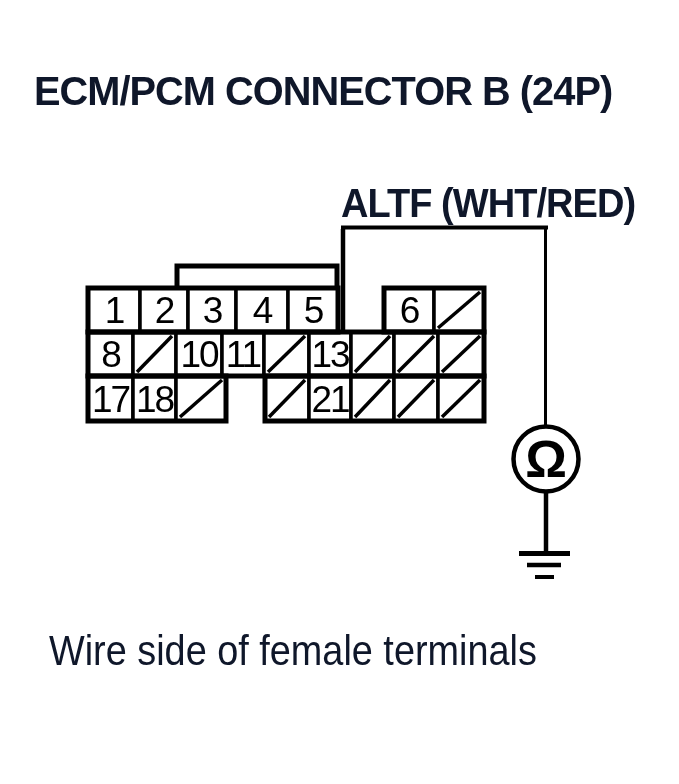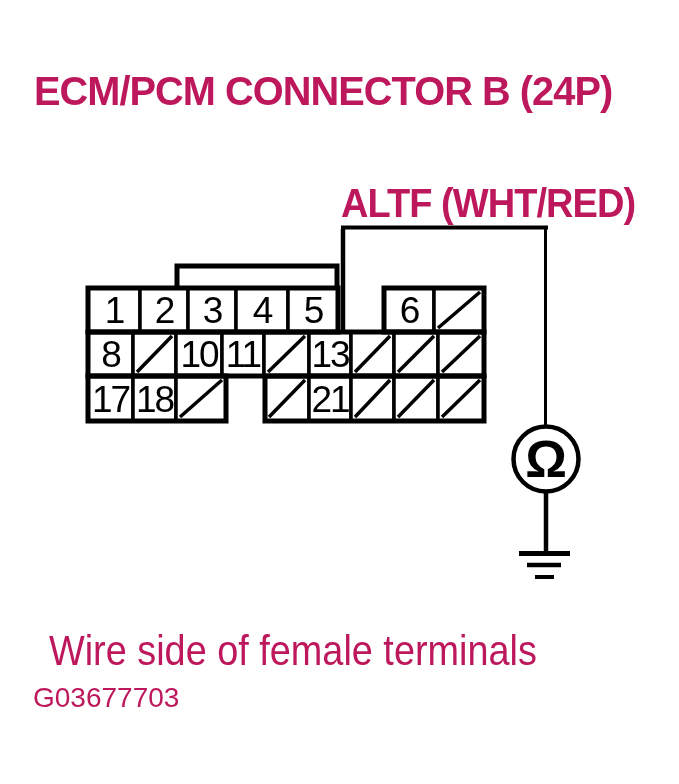--- a/index.html
+++ b/index.html
@@ -7,21 +7,21 @@
     padding: 0;
     background: #ffffff;
   }
   .stage {
     position: relative;
     width: 679px;
     height: 784px;
     background: #ffffff;
     overflow: hidden;
     font-family: "Liberation Sans", sans-serif;
-    color: #be185d;
+    color: #0f172a;
   }
   .title {
     position: absolute;
     left: 34px;
     top: 68px;
     font-size: 41px;
     font-weight: bold;
     letter-spacing: -1px;
     white-space: nowrap;
     transform: scaleX(0.97);
@@ -147,15 +147,14 @@
 
     <g>
       <line x1="519" y1="553.5" x2="570" y2="553.5" stroke="#000" stroke-width="5"></line>
       <line x1="527" y1="565" x2="561" y2="565" stroke="#000" stroke-width="4.5"></line>
       <line x1="535" y1="577" x2="554" y2="577" stroke="#000" stroke-width="4"></line>
     </g>
   </svg>
 
   <div class="caption">Wire side of female terminals</div>
 
-  <div class="figure-id">G03677703</div>
 
 </div>
 
 </body></html>

